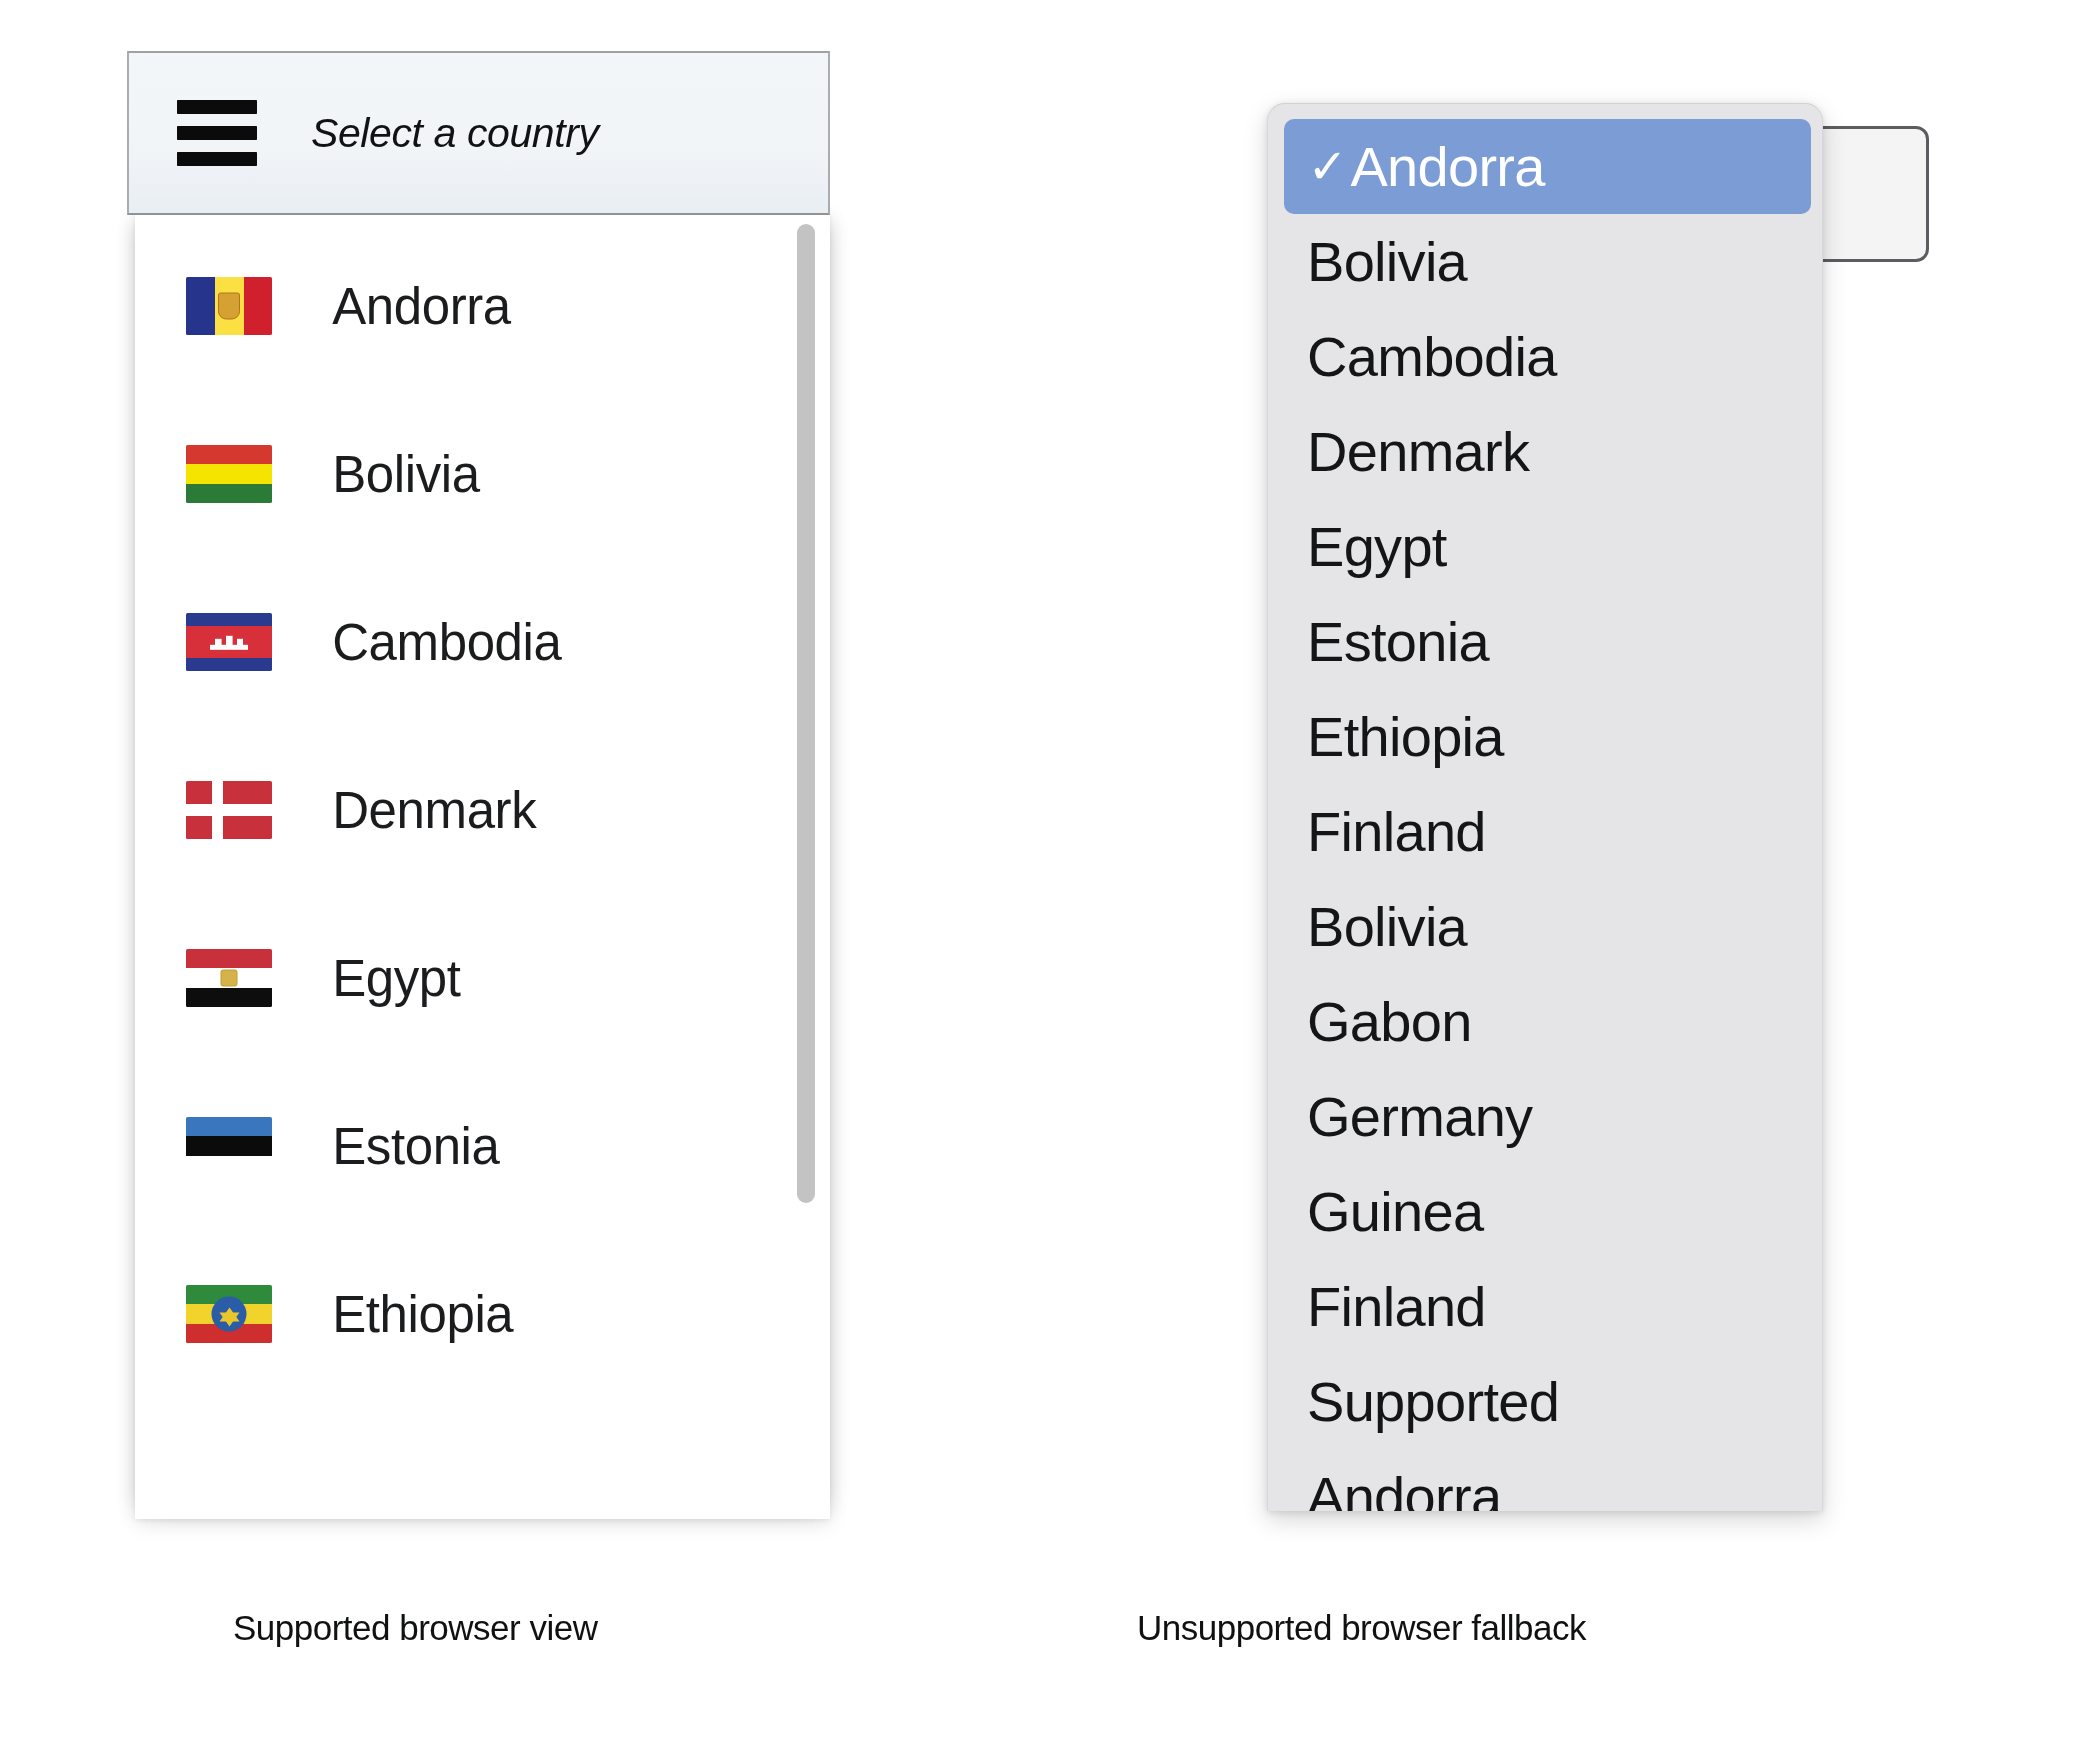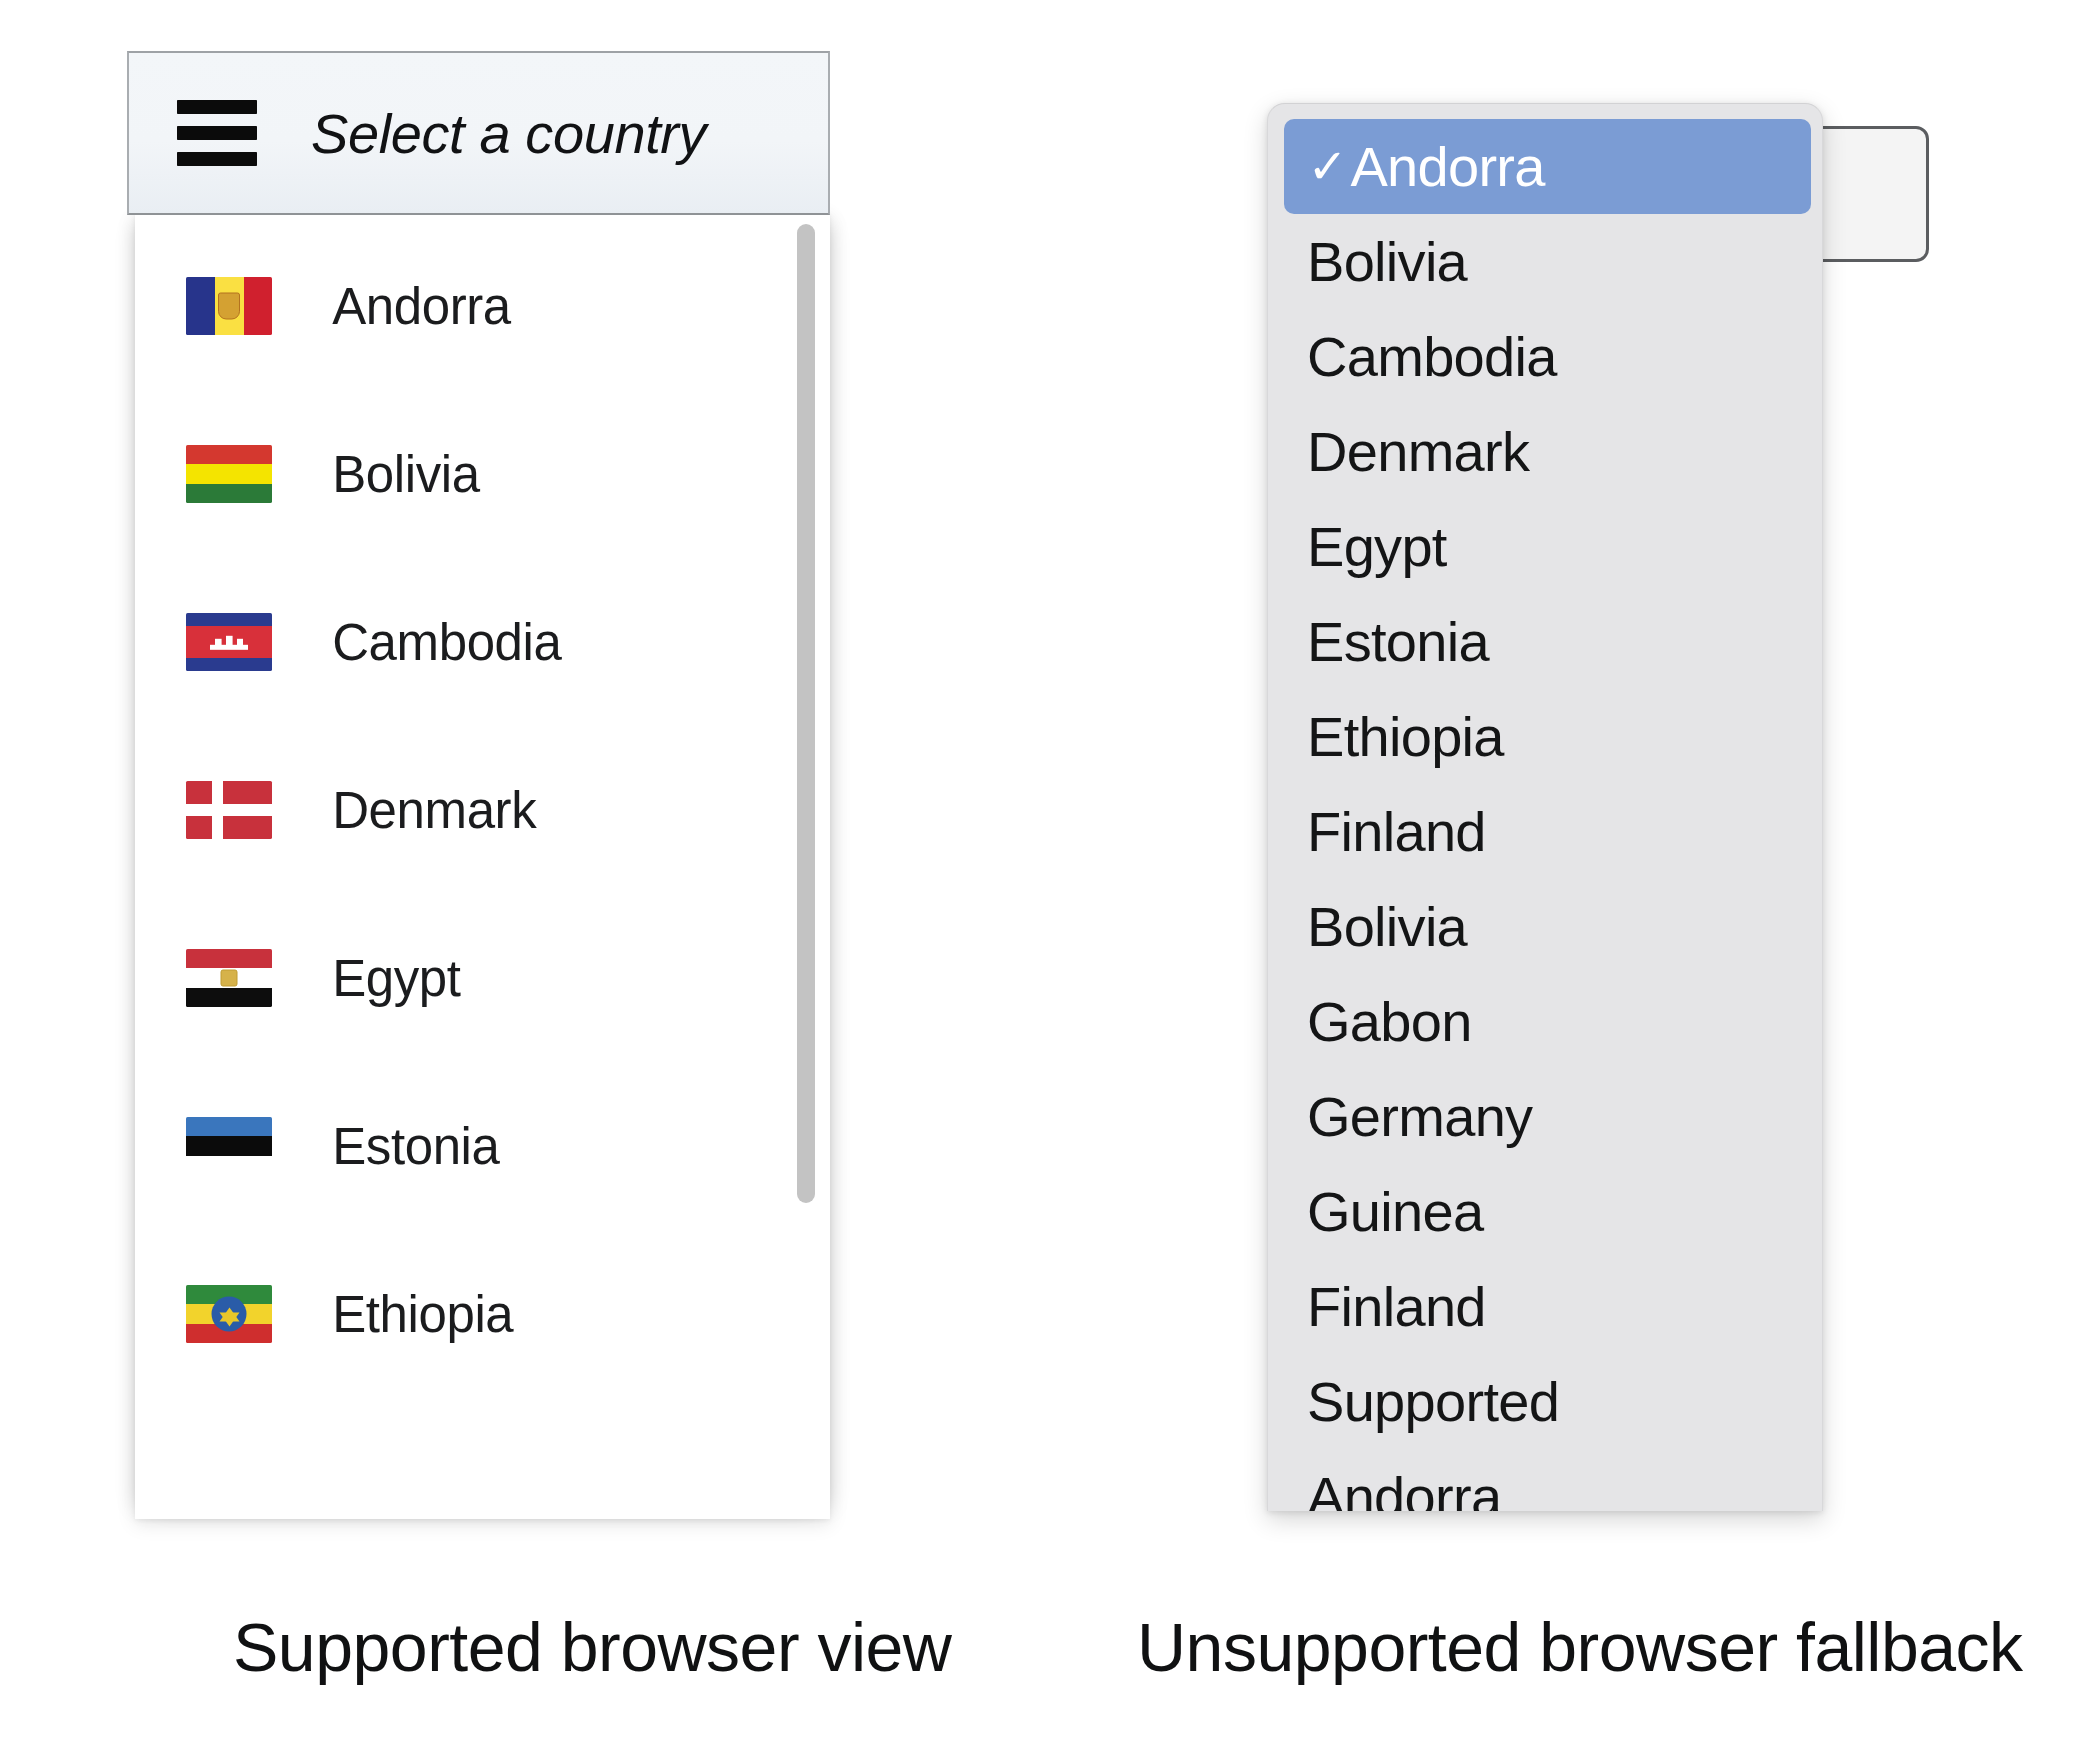--- a/index.html
+++ b/index.html
@@ -49,21 +49,21 @@
   }
   #hamburger-icon span {
     display: block;
     height: 14px;
     background: #0b0b0b;
     border-radius: 0.8px;
   }
   #select-button-label {
     margin-left: 54px;
     font-style: italic;
-    font-size: 56px;
+    font-size: 41px;
     font-weight: 500;
     color: #111214;
     letter-spacing: -0.4px;
     white-space: nowrap;
   }
 
   
   #country-list-card {
     position: absolute;
     left: 8.2px;
@@ -283,21 +283,21 @@
     width: 43px;
     font-size: 48px;
     line-height: 1;
     color: #ffffff;
   }
 
   
   .caption {
     position: absolute;
     top: 1608px;
-    font-size: 68px;
+    font-size: 35px;
     color: #101112;
     letter-spacing: -0.5px;
     white-space: nowrap;
   }
   #caption-supported { left: 233px; }
   #caption-fallback  { left: 1137px; }
 </style>
 </head>
 <body>
 

